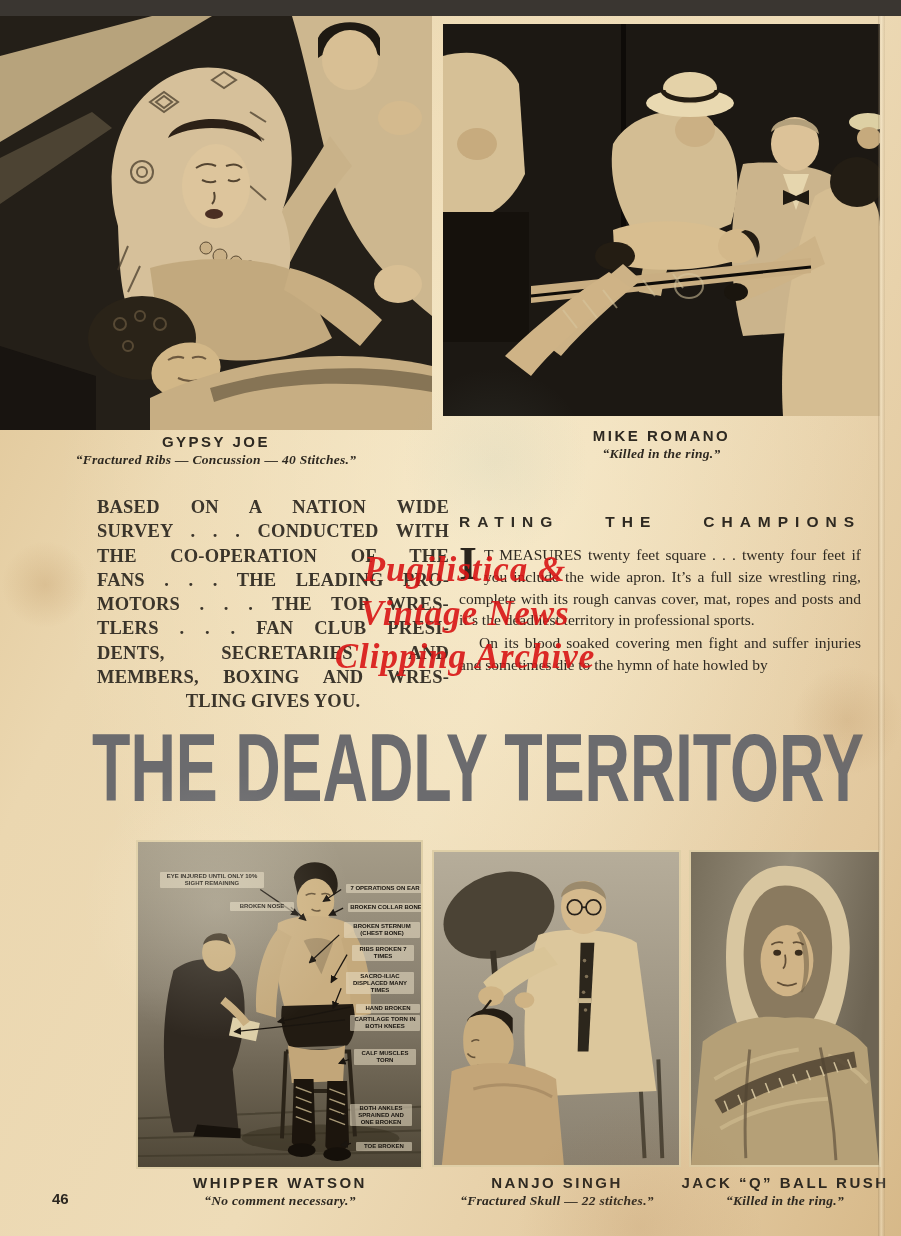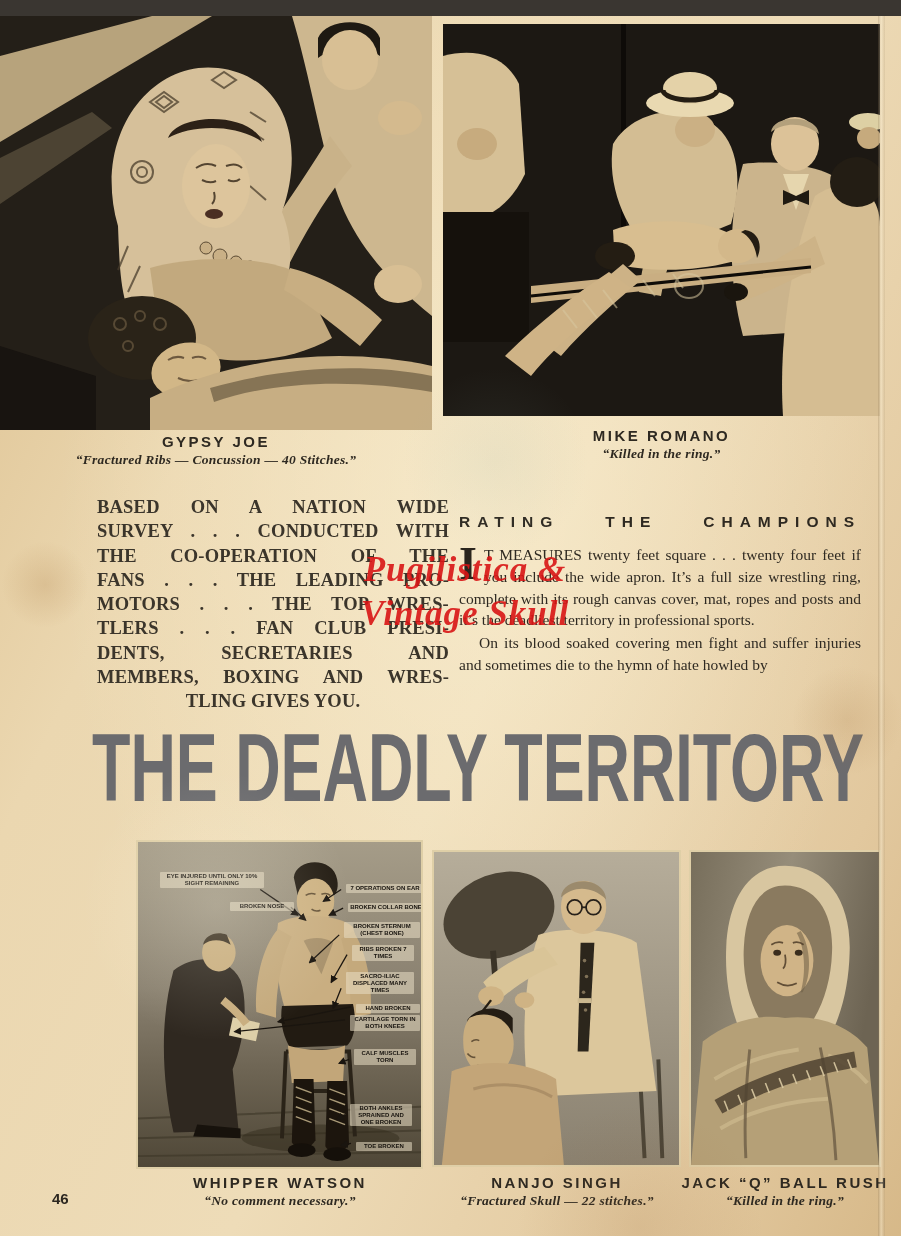--- a/index.html
+++ b/index.html
@@ -190,21 +190,22 @@
   <div class="column">
     <div class="col-head">RATING THE CHAMPIONS</div>
     <div class="col-body">
       <p><span class="dropcap">I</span><span>T MEASURES twenty feet square . . . twenty four feet if you include the wide apron. It’s a full size wrestling ring, complete with its rough canvas cover, mat, ropes and posts and it’s the deadliest territory in professional sports.</span></p>
       <p class="para2">On its blood soaked covering men fight and suffer injuries and sometimes die to the hymn of hate howled by</p>
     </div>
   </div>
 
   <div class="watermark">
     <div>Pugilistica &amp;</div>
-    <div>Vintage Skull</div>
+    <div>Vintage News</div>
+    <div>Clipping Archive</div>
   </div>
 
   <div class="headline">
     <svg width="780" height="100" viewBox="0 0 780 100" xmlns="http://www.w3.org/2000/svg">
       <text x="2" y="82" font-family="Liberation Sans, sans-serif" font-weight="bold" font-size="97" fill="#6b6b6e" textLength="772" lengthAdjust="spacingAndGlyphs">THE DEADLY TERRITORY</text>
     </svg>
   </div>
 
   <div class="photo photo-bl">
     <svg viewBox="0 0 287 329" xmlns="http://www.w3.org/2000/svg" preserveAspectRatio="none">

